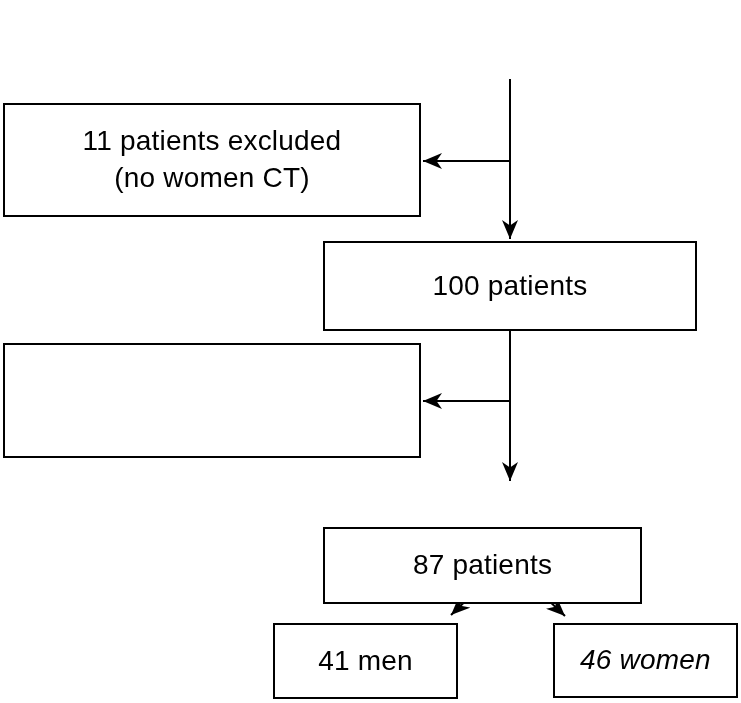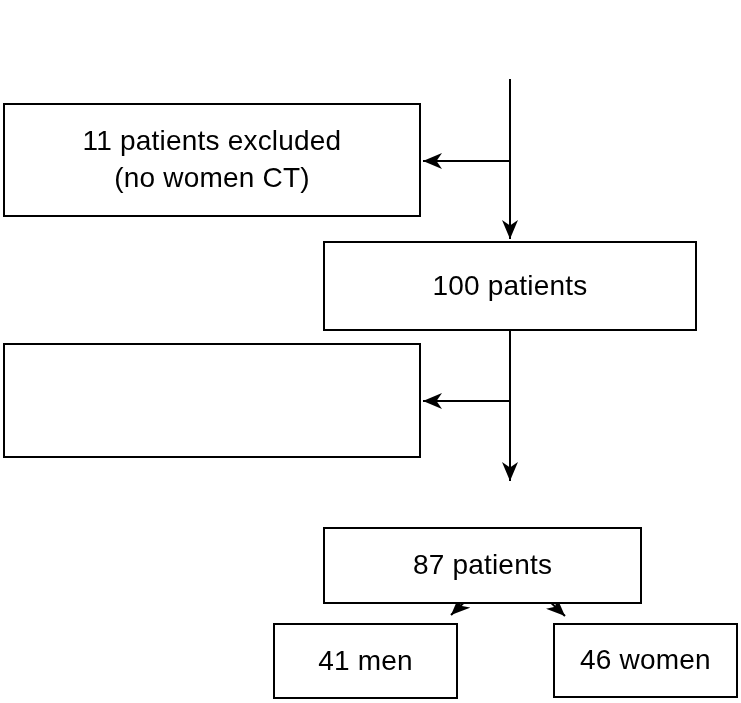--- a/index.html
+++ b/index.html
@@ -36,21 +36,21 @@
     font-size: 28px;
     line-height: 1.32;
     letter-spacing: 0.2px;
   }
   #box-total        { left: 323px; top: 5px;   width: 374px; height: 74px; }
   #box-excl-ct      { left: 3px;   top: 103px; width: 418px; height: 114px; }
   #box-with-ct      { left: 323px; top: 241px; width: 374px; height: 90px; }
   #box-excl-malig   { left: 3px;   top: 343px; width: 418px; height: 115px; }
   #box-final        { left: 323px; top: 483px; width: 319px; height: 77px; margin-top: 44px; }
   #box-men          { left: 273px; top: 623px; width: 185px; height: 76px; }
-  #box-women        { left: 553px; top: 623px; width: 185px; height: 75px; }
+  #box-women        { left: 553px; top: 623px; width: 185px; height: 75px; font-style: italic; }
 </style>
 </head>
 <body>
 
 <div class="canvas">
 
   <svg class="connectors" viewBox="0 0 741 703" xmlns="http://www.w3.org/2000/svg">
     <defs>
       <marker id="arrowhead" viewBox="0 0 20 16" refX="19" refY="8" markerWidth="20" markerHeight="16" markerUnits="userSpaceOnUse" orient="auto">
         <path d="M0,0 L19,8 L0,16 L5.5,8 Z" fill="#000000"></path>

